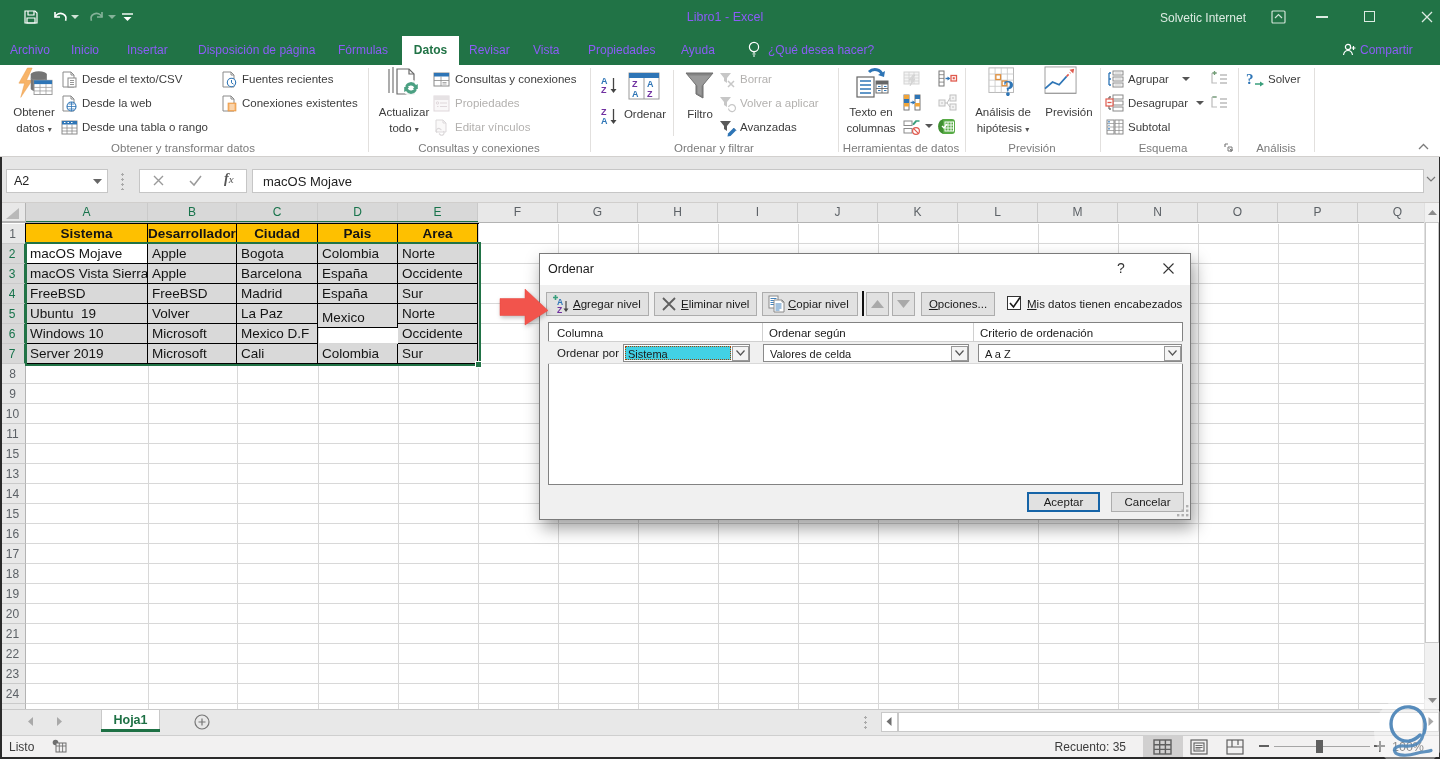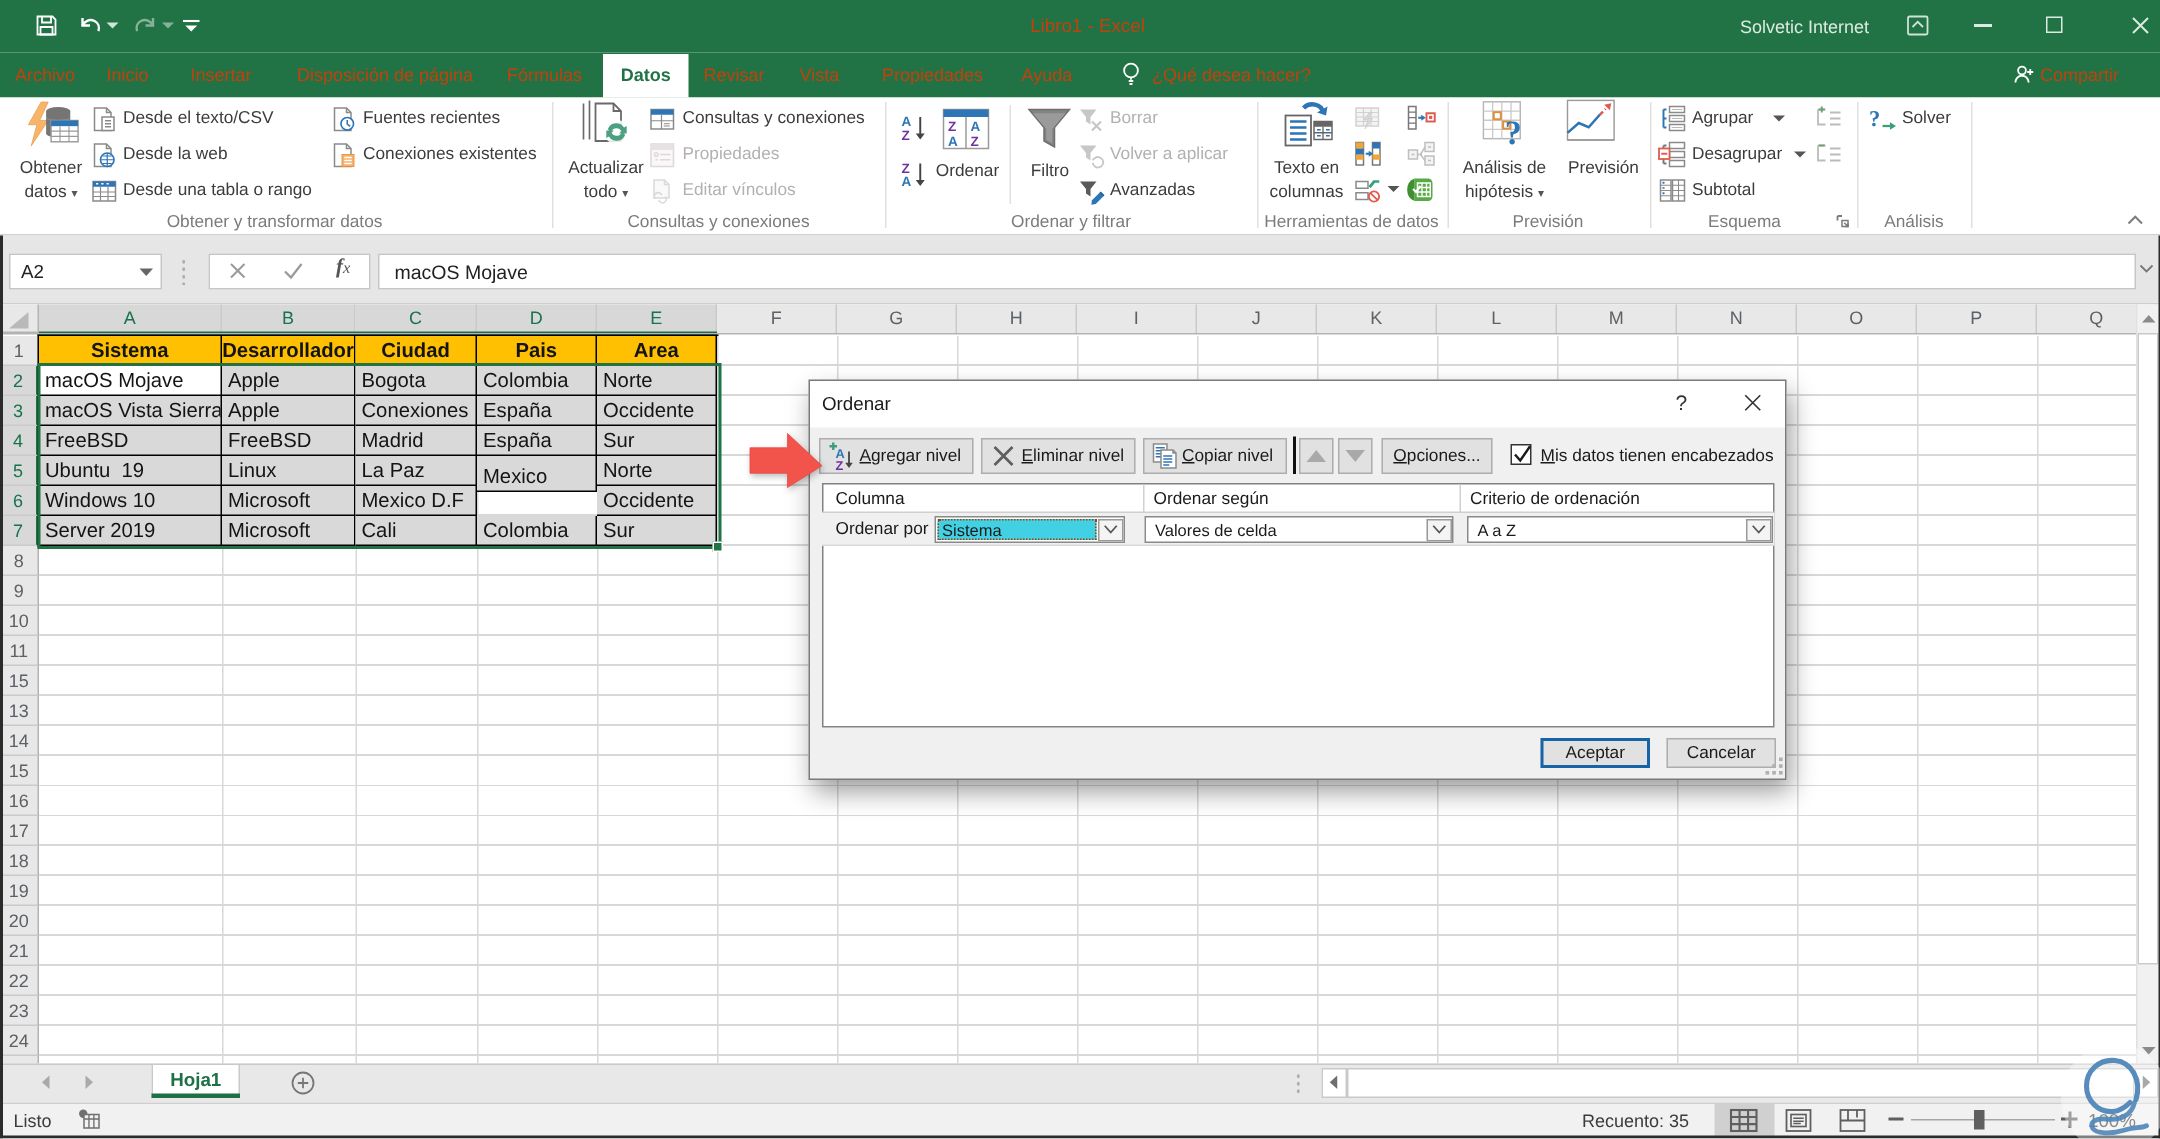--- a/index.html
+++ b/index.html
@@ -1,18 +1,18 @@
 <!DOCTYPE html>
 <html><head><meta charset="utf-8"><title>Libro1 - Excel</title><style>
 *{margin:0;padding:0;box-sizing:border-box}
 html,body{width:1440px;height:759px;overflow:hidden}
 body{font-family:"Liberation Sans",sans-serif;position:relative;background:#fff}
 .ab{position:absolute}
 svg{display:block;overflow:visible}
-.wt{color:#c2410c;white-space:nowrap}
+.wt{color:#8b5cf6;white-space:nowrap}
 .rt{font-size:11.5px;color:#3c3c3c;white-space:nowrap}
 .dim{color:#b3b1af}
 .glb{font-size:11.5px;color:#7b7b7b;text-align:center;white-space:nowrap}
 .sep{width:1px;background:#e2e0de;top:68px;height:84px}
 .bigt{font-size:11.5px;color:#3c3c3c;text-align:center;white-space:nowrap}
 .ch{font-size:12px;color:#5c6166;text-align:center;line-height:19px;border-right:1px solid #cacaca;background:#e8e8e8;top:203px;height:19px}
 .chs{background:#d8d8d8;color:#17734b}
 .rh{font-size:12px;color:#5c6166;text-align:center;line-height:20px;border-bottom:1px solid #cacaca;background:#e8e8e8;left:0;width:26px;height:20px;border-right:1px solid #b3b3b3}
 .rhs{color:#17734b;background:#d8d8d8;border-right:2px solid #217346}
 .vl{width:1px;background:#d8d8d8;top:224px;height:485px}
@@ -457,30 +457,30 @@
 <div class="ab hcell" style="left:237px;top:224px;width:81px;height:20px">Ciudad</div>
 <div class="ab hcell" style="left:318px;top:224px;width:80px;height:20px">Pais</div>
 <div class="ab hcell" style="left:398px;top:224px;width:80px;height:20px">Area</div>
 <div class="ab cell" style="left:26px;top:244px;width:122px;height:20px;background:#fff;">macOS Mojave</div>
 <div class="ab cell" style="left:148px;top:244px;width:89px;height:20px;">Apple</div>
 <div class="ab cell" style="left:237px;top:244px;width:81px;height:20px;">Bogota</div>
 <div class="ab cell" style="left:318px;top:244px;width:80px;height:20px;">Colombia</div>
 <div class="ab cell" style="left:398px;top:244px;width:80px;height:20px;">Norte</div>
 <div class="ab cell" style="left:26px;top:264px;width:122px;height:20px;">macOS Vista Sierra</div>
 <div class="ab cell" style="left:148px;top:264px;width:89px;height:20px;">Apple</div>
-<div class="ab cell" style="left:237px;top:264px;width:81px;height:20px;">Conexiones</div>
+<div class="ab cell" style="left:237px;top:264px;width:81px;height:20px;">Barcelona</div>
 <div class="ab cell" style="left:318px;top:264px;width:80px;height:20px;">España</div>
 <div class="ab cell" style="left:398px;top:264px;width:80px;height:20px;">Occidente</div>
 <div class="ab cell" style="left:26px;top:284px;width:122px;height:20px;">FreeBSD</div>
 <div class="ab cell" style="left:148px;top:284px;width:89px;height:20px;">FreeBSD</div>
 <div class="ab cell" style="left:237px;top:284px;width:81px;height:20px;">Madrid</div>
 <div class="ab cell" style="left:318px;top:284px;width:80px;height:20px;">España</div>
 <div class="ab cell" style="left:398px;top:284px;width:80px;height:20px;">Sur</div>
 <div class="ab cell" style="left:26px;top:304px;width:122px;height:20px;">Ubuntu&nbsp; 19</div>
-<div class="ab cell" style="left:148px;top:304px;width:89px;height:20px;">Linux</div>
+<div class="ab cell" style="left:148px;top:304px;width:89px;height:20px;">Volver</div>
 <div class="ab cell" style="left:237px;top:304px;width:81px;height:20px;">La Paz</div>
 <div class="ab cell" style="left:318px;top:304px;width:80px;height:20px;">Bolivia</div>
 <div class="ab cell" style="left:398px;top:304px;width:80px;height:20px;">Norte</div>
 <div class="ab cell" style="left:26px;top:324px;width:122px;height:20px;">Windows 10</div>
 <div class="ab cell" style="left:148px;top:324px;width:89px;height:20px;">Microsoft</div>
 <div class="ab cell" style="left:237px;top:324px;width:81px;height:20px;">Mexico D.F</div>
 <div class="ab cell" style="left:318px;top:308px;width:80px;height:20px;">Mexico</div>
 <div class="ab cell" style="left:398px;top:324px;width:80px;height:20px;">Occidente</div>
 <div class="ab cell" style="left:26px;top:344px;width:122px;height:20px;">Server 2019</div>
 <div class="ab cell" style="left:148px;top:344px;width:89px;height:20px;">Microsoft</div>

